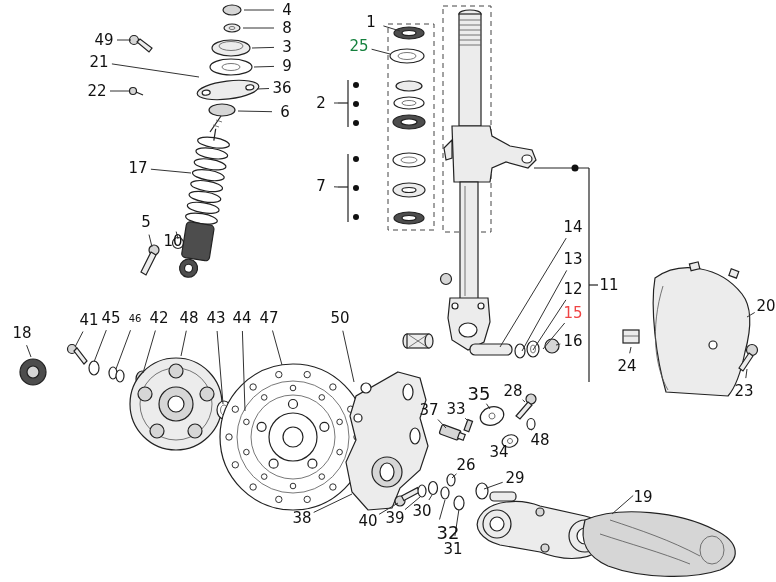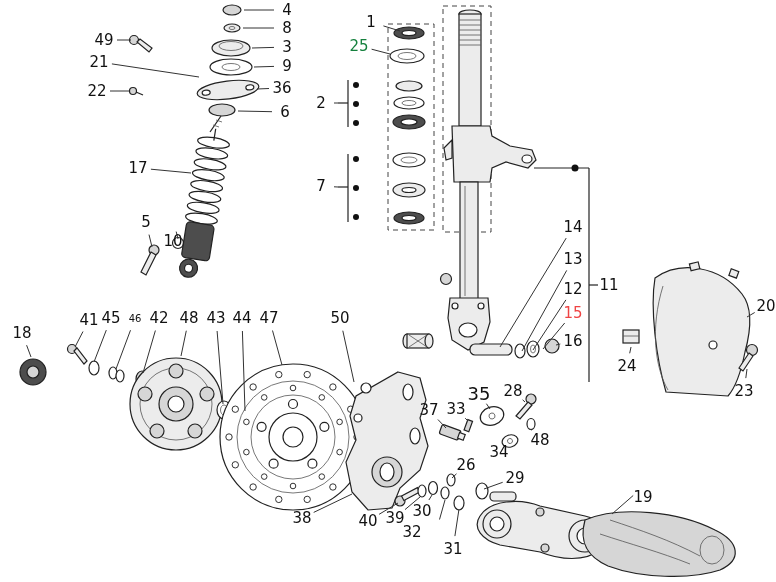--- a/index.html
+++ b/index.html
@@ -382,21 +382,21 @@
       <span class="callout" style="left: 97px; top: 91px; color: rgb(17, 17, 17); font-size: 15px; text-align: center;">22</span>
       <span class="callout" style="left: 744px; top: 391px; color: rgb(17, 17, 17); font-size: 15px;">23</span>
       <span class="callout" style="left: 627px; top: 366px; color: rgb(17, 17, 17); font-size: 15px;">24</span>
       <span class="callout" style="left: 359px; top: 46px; color: #15803d; font-size: 15px;">25</span>
       <span class="callout" style="left: 466px; top: 465px; color: rgb(17, 17, 17); font-size: 15px;">26</span>
       <span class="callout" style="left: 540px; top: 440px; color: rgb(17, 17, 17); font-size: 15px;">48</span>
       <span class="callout" style="left: 513px; top: 391px; color: rgb(17, 17, 17); font-size: 15px;">28</span>
       <span class="callout" style="left: 515px; top: 478px; color: rgb(17, 17, 17); font-size: 15px;">29</span>
       <span class="callout" style="left: 422px; top: 511px; color: rgb(17, 17, 17); font-size: 15px;">30</span>
       <span class="callout" style="left: 453px; top: 549px; color: rgb(17, 17, 17); font-size: 15px;">31</span>
-      <span class="callout" style="left: 412px; top: 532px; color: rgb(17, 17, 17); font-size: 15px;">32</span>
+      <span class="callout" style="left: 448px; top: 532px; color: rgb(17, 17, 17); font-size: 18px;">32</span>
       <span class="callout" style="left: 456px; top: 409px; color: rgb(17, 17, 17); font-size: 15px;">33</span>
       <span class="callout" style="left: 499px; top: 452px; color: rgb(17, 17, 17); font-size: 15px;">34</span>
       <span class="callout" style="left: 479px; top: 393px; color: rgb(17, 17, 17); font-size: 18px;">35</span>
       <span class="callout" style="left: 282px; top: 88px; color: rgb(17, 17, 17); font-size: 15px;">36</span>
       <span class="callout" style="left: 429px; top: 410px; color: rgb(17, 17, 17); font-size: 15px;">37</span>
       <span class="callout" style="left: 302px; top: 518px; color: rgb(17, 17, 17); font-size: 15px;">38</span>
       <span class="callout" style="left: 395px; top: 518px; color: rgb(17, 17, 17); font-size: 15px;">39</span>
       <span class="callout" style="left: 368px; top: 521px; color: rgb(17, 17, 17); font-size: 15px;">40</span>
       <span class="callout" style="left: 89px; top: 320px; color: rgb(17, 17, 17); font-size: 15px;">41</span>
       <span class="callout" style="left: 159px; top: 318px; color: rgb(17, 17, 17); font-size: 15px;">42</span>

